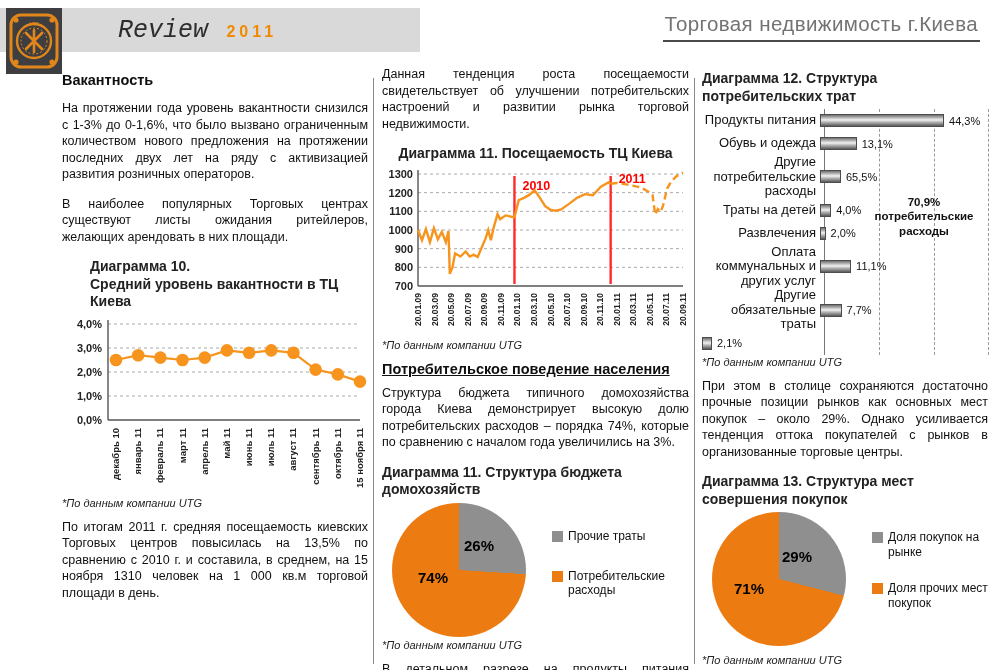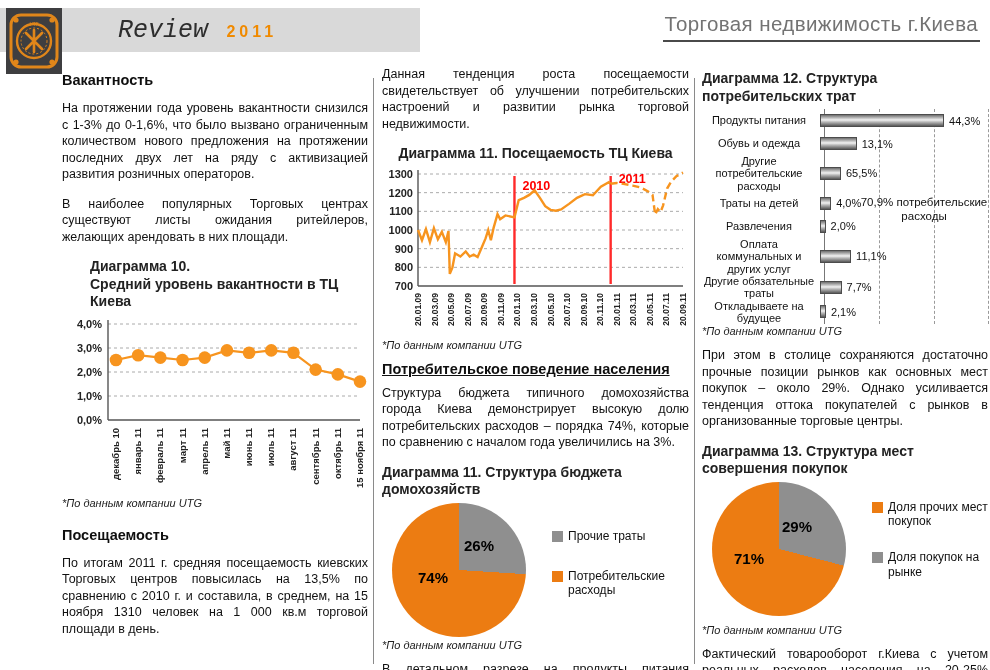--- a/index.html
+++ b/index.html
@@ -22,29 +22,29 @@
   #sep1{left:373px;} #sep2{left:694px;}
   .col p{font-size:12.5px;line-height:1.32;text-align:justify;margin:0 0 13px 0;}
   .col h2{font-size:14.5px;font-weight:bold;margin:0 0 12px 0;color:#0f0f0f;}
   .chart-title{font-weight:bold;font-size:14px;color:#222;margin:0 0 3px 0;line-height:1.25;}
   .chart-title.indent{margin-left:28px;}
   .chart-title.center{text-align:center;}
   .footnote{font-style:italic;font-size:11px;margin:1px 0 10px 0;color:#222;}
   
   .barchart{position:relative;margin-top:4px;}
   .bar-row{display:flex;align-items:center;min-height:23px;}
-  .bar-label{width:118px;text-align:center;font-size:11px;line-height:1.12;padding-right:4px;box-sizing:border-box;}
+  .bar-label{width:118px;text-align:right;font-size:13px;line-height:1.12;padding-right:4px;box-sizing:border-box;}
   .bar-area{flex:1;display:flex;align-items:center;position:relative;height:100%;}
   .bar{height:13px;border:1px solid #4c4c4c;box-sizing:border-box;
        background:linear-gradient(to bottom,#6f6f6f 0%,#f2f2f2 45%,#bdbdbd 62%,#585858 100%);}
   .bar-value{font-size:11px;margin-left:5px;white-space:nowrap;}
   .plot-overlay{position:absolute;left:122px;right:0;top:0;bottom:0;border-left:1px solid #777;pointer-events:none;}
   .vgrid{position:absolute;top:0;bottom:0;width:0;border-left:1px dashed #9a9a9a;}
   .bar-annotation{position:absolute;right:-2px;top:86px;width:132px;text-align:center;
-                  font-weight:normal;font-size:11.5px;line-height:1.25;}
+                  font-weight:bold;font-size:11.5px;line-height:1.25;}
   
   .pie-block{display:flex;align-items:flex-start;margin:4px 0 2px 0;}
   .pie-wrap{position:relative;width:134px;height:134px;margin-left:10px;flex:none;}
   .pie{width:134px;height:134px;border-radius:50%;}
   .pie-label{position:absolute;font-weight:bold;font-size:15px;color:#000;}
   .legend{margin-left:26px;margin-top:26px;display:flex;flex-direction:column;gap:26px;}
   .legend-item{display:flex;align-items:flex-start;font-size:12px;line-height:1.2;}
   .swatch{width:11px;height:11px;flex:none;margin:2px 5px 0 0;}
   .legend-text{max-width:118px;}
   svg text{font-family:"Liberation Sans",sans-serif;}
@@ -117,21 +117,20 @@
         <text x="145.72727272727275" y="114" text-anchor="end" font-size="9.5" font-weight="bold" fill="#222" transform="rotate(-90 145.72727272727275 114)">апрель 11</text>
         <text x="167.90909090909093" y="114" text-anchor="end" font-size="9.5" font-weight="bold" fill="#222" transform="rotate(-90 167.90909090909093 114)">май 11</text>
         <text x="190.0909090909091" y="114" text-anchor="end" font-size="9.5" font-weight="bold" fill="#222" transform="rotate(-90 190.0909090909091 114)">июнь 11</text>
         <text x="212.27272727272728" y="114" text-anchor="end" font-size="9.5" font-weight="bold" fill="#222" transform="rotate(-90 212.27272727272728 114)">июль 11</text>
         <text x="234.45454545454547" y="114" text-anchor="end" font-size="9.5" font-weight="bold" fill="#222" transform="rotate(-90 234.45454545454547 114)">август 11</text>
         <text x="256.6363636363636" y="114" text-anchor="end" font-size="9.5" font-weight="bold" fill="#222" transform="rotate(-90 256.6363636363636 114)">сентябрь 11</text>
         <text x="278.81818181818187" y="114" text-anchor="end" font-size="9.5" font-weight="bold" fill="#222" transform="rotate(-90 278.81818181818187 114)">октябрь 11</text>
         <text x="301" y="114" text-anchor="end" font-size="9.5" font-weight="bold" fill="#222" transform="rotate(-90 301 114)">15 ноября 11</text>
       </svg>
     <div class="footnote">*По данным компании UTG</div>
-    <h2 style="margin-top:18px;">Посещаемость</h2>
     <p>По итогам 2011 г. средняя посещаемость киевских Торговых центров повысилась на 13,5% по сравнению с 2010 г. и составила, в среднем, на 15 ноября 1310 человек на 1 000 кв.м торговой площади в день.</p>
   </div>
 
   <div class="col" id="col2">
     <p>Данная тенденция роста посещаемости свидетельствует об улучшении потребительских настроений и развитии рынка торговой недвижимости.</p>
     <div class="chart-title center">Диаграмма 11. Посещаемость ТЦ Киева</div>
     <svg id="chart11" width="307" height="168" viewBox="0 0 307 168">
         <text x="31" y="124" text-anchor="end" font-size="11" font-weight="bold" fill="#222">700</text>
         <line x1="36" y1="101.33333333333334" x2="301" y2="101.33333333333334" stroke="#aaa" stroke-width="1" stroke-dasharray="3 3"></line>
         <text x="31" y="105.33333333333334" text-anchor="end" font-size="11" font-weight="bold" fill="#222">800</text>
@@ -248,46 +247,45 @@
             </div>
           </div>
           <div class="bar-row">
             <div class="bar-label">Другие обязательные траты</div>
             <div class="bar-area">
               <div class="bar" style="width: 12.8333%;"></div>
               <span class="bar-value">7,7%</span>
             </div>
           </div>
           <div class="bar-row">
-            <div class="bar-label">Откладываете на будущее</div>
             <div class="bar-area">
               <div class="bar" style="width: 3.5%;"></div>
               <span class="bar-value">2,1%</span>
             </div>
           </div>
         </div>
       <div class="bar-annotation">70,9% потребительские расходы</div>
     </div>
     <div class="footnote">*По данным компании UTG</div>
     <p>При этом в столице сохраняются достаточно прочные позиции рынков как основных мест покупок – около 29%. Однако усиливается тенденция оттока покупателей с рынков в организованные торговые центры.</p>
     <div class="chart-title">Диаграмма 13. Структура мест совершения покупок</div>
     <div class="pie-block">
       <div class="pie-wrap">
         <div class="pie" id="pie2" style="background: conic-gradient(rgb(143, 143, 143) 0deg, rgb(143, 143, 143) 29%, rgb(236, 124, 18) 29%, rgb(236, 124, 18) 100%);"></div>
         <div class="pie-label" style="left:70px;top:36px;">29%</div>
         <div class="pie-label" style="left:22px;top:68px;">71%</div>
       </div>
       <div class="legend" style="margin-top:18px;gap:22px;">
         <div class="legend-item">
+          <span class="swatch" style="background:#8f8f8f;"></span>
+          <span class="legend-text">Доля покупок на рынке</span>
+        </div>
+        <div class="legend-item">
           <span class="swatch" style="background:#ec7c12;"></span>
           <span class="legend-text">Доля прочих мест покупок</span>
         </div>
-        <div class="legend-item">
-          <span class="swatch" style="background:#8f8f8f;"></span>
-          <span class="legend-text">Доля покупок на рынке</span>
-        </div>
       </div>
     </div>
     <div class="footnote" style="margin-top:8px;">*По данным компании UTG</div>
     <p>Фактический товарооборот г.Киева с учетом реальных расходов   населения на 20-25% превышает официальный показатель.</p>
   </div>
 
 </div>
 
 </body></html>

